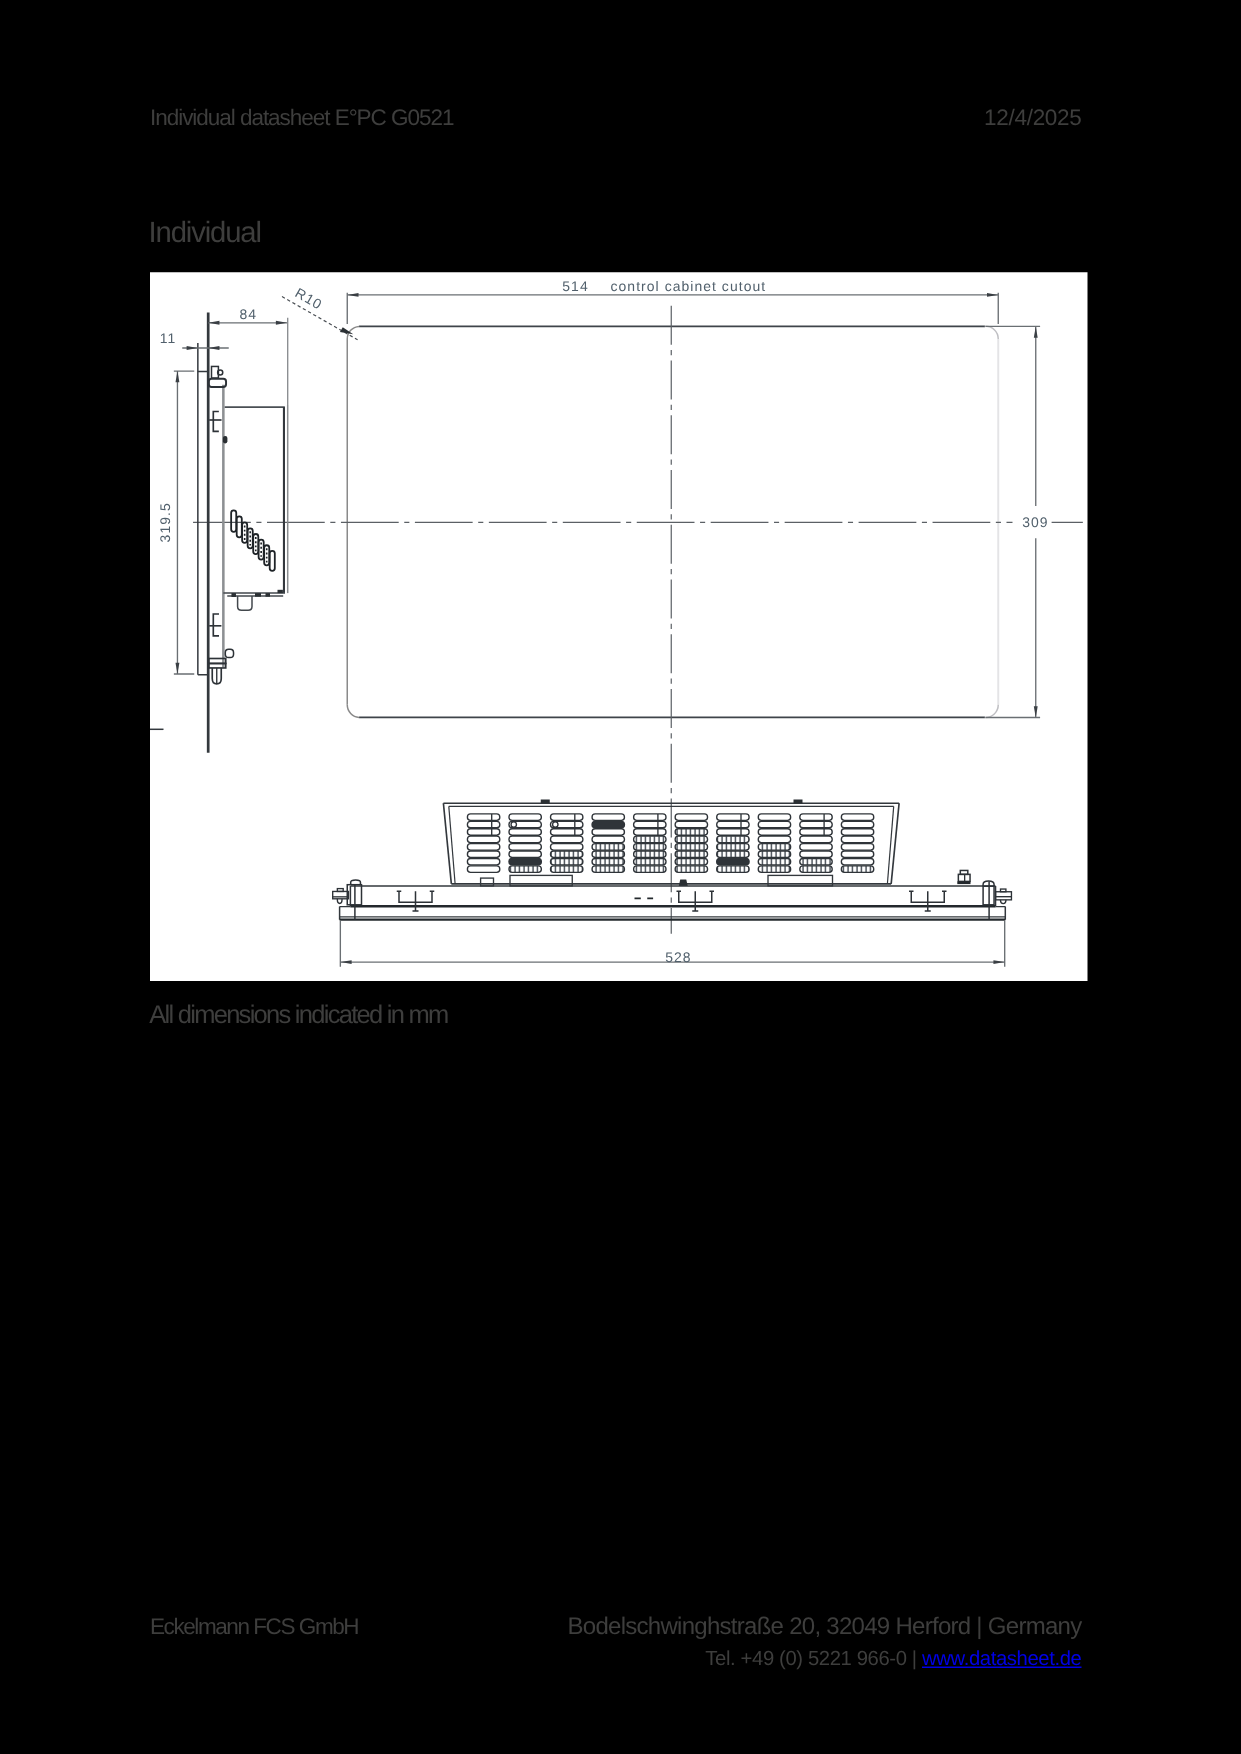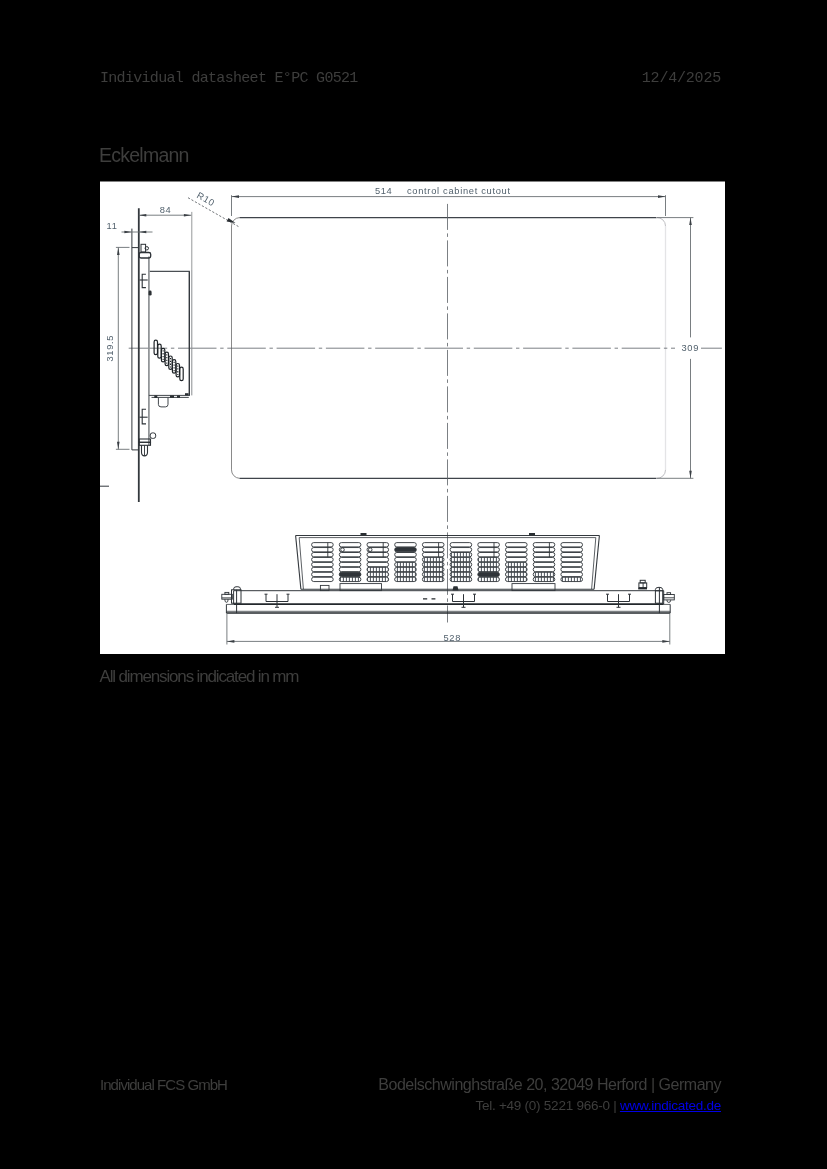--- a/index.html
+++ b/index.html
@@ -2,27 +2,27 @@
 <html><head>
 <meta charset="utf-8">
 <style>
   html,body{margin:0;padding:0;background:#000;}
   body{width:827px;height:1169px;position:relative;overflow:hidden;
        font-family:"Liberation Sans",sans-serif;}
   .t{position:absolute;color:#3e3e3d;white-space:nowrap;line-height:1;}
 </style>
 </head>
 <body>
-<div class="t" style="left:100px;top:71.3px;font-size:15px;letter-spacing:-0.69px;font-family:Liberation Mono, monospace;">Individual datasheet E°PC G0521</div>
-<div class="t" style="right:106px;top:71.3px;font-size:15px;letter-spacing:-0.2px;font-family:Liberation Mono, monospace;">12/4/2025</div>
-<div class="t" style="left:99px;top:145.9px;font-size:19.5px;letter-spacing:-0.75px;">Eckelmann</div>
+<div class="t" style="left:100px;top:71.3px;font-size:15px;letter-spacing:-0.69px;">Individual datasheet E°PC G0521</div>
+<div class="t" style="right:106px;top:71.3px;font-size:15px;letter-spacing:-0.2px;">12/4/2025</div>
+<div class="t" style="left:99px;top:145.9px;font-size:19.5px;letter-spacing:-0.75px;">Individual</div>
 <div class="t" style="left:99.5px;top:668.3px;font-size:17px;letter-spacing:-1.15px;">All dimensions indicated in mm</div>
-<div class="t" style="left:100px;top:1077px;font-size:15px;letter-spacing:-0.95px;">Individual FCS GmbH</div>
+<div class="t" style="left:100px;top:1077px;font-size:15px;letter-spacing:-0.95px;">Eckelmann FCS GmbH</div>
 <div class="t" style="right:106px;top:1076.7px;font-size:16px;letter-spacing:-0.48px;">Bodelschwinghstraße 20, 32049 Herford | Germany</div>
-<div class="t" style="right:106px;top:1098.9px;font-size:13.5px;letter-spacing:-0.25px;">Tel. +49 (0) 5221 966-0 | <span style="color:#0000e6;text-decoration:underline;">www.indicated.de</span></div>
+<div class="t" style="right:106px;top:1098.9px;font-size:13.5px;letter-spacing:-0.25px;">Tel. +49 (0) 5221 966-0 | <span style="color:#0000e6;text-decoration:underline;">www.datasheet.de</span></div>
 
 <svg width="827" height="1169" viewBox="0 0 827 1169" style="position:absolute;left:0;top:0;" xmlns="http://www.w3.org/2000/svg">
 <defs>
   <pattern id="vh" width="3" height="4" patternUnits="userSpaceOnUse">
     <rect width="3" height="4" fill="#fff"></rect>
     <rect x="0.9" width="0.9" height="4" fill="#39414a"></rect>
   </pattern>
 </defs>
 <rect x="100" y="181.5" width="625" height="472.5" fill="#ffffff"></rect>
 

